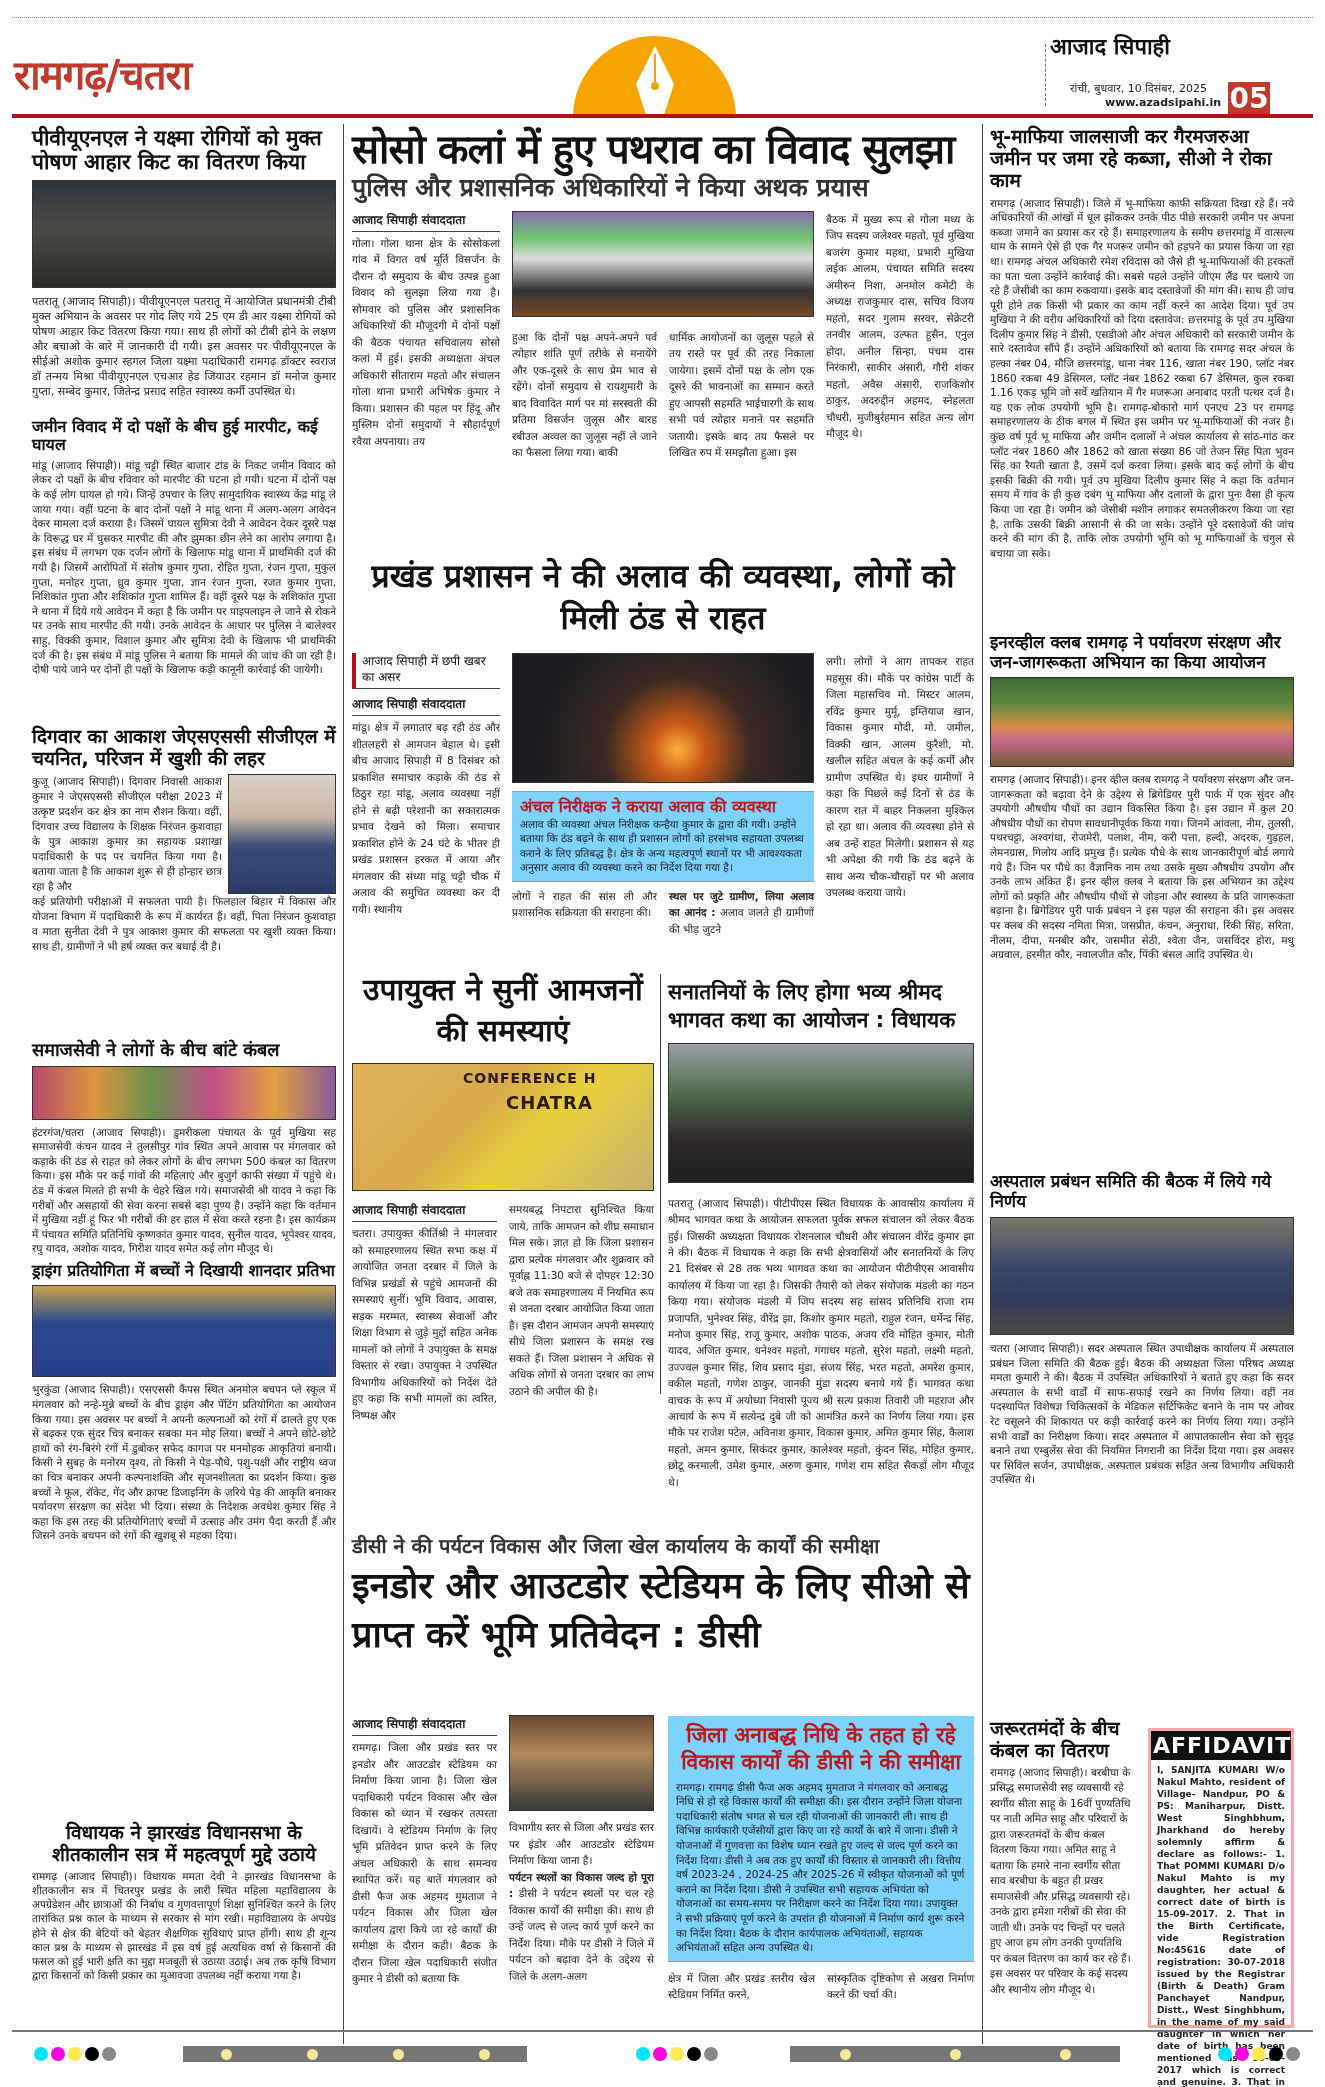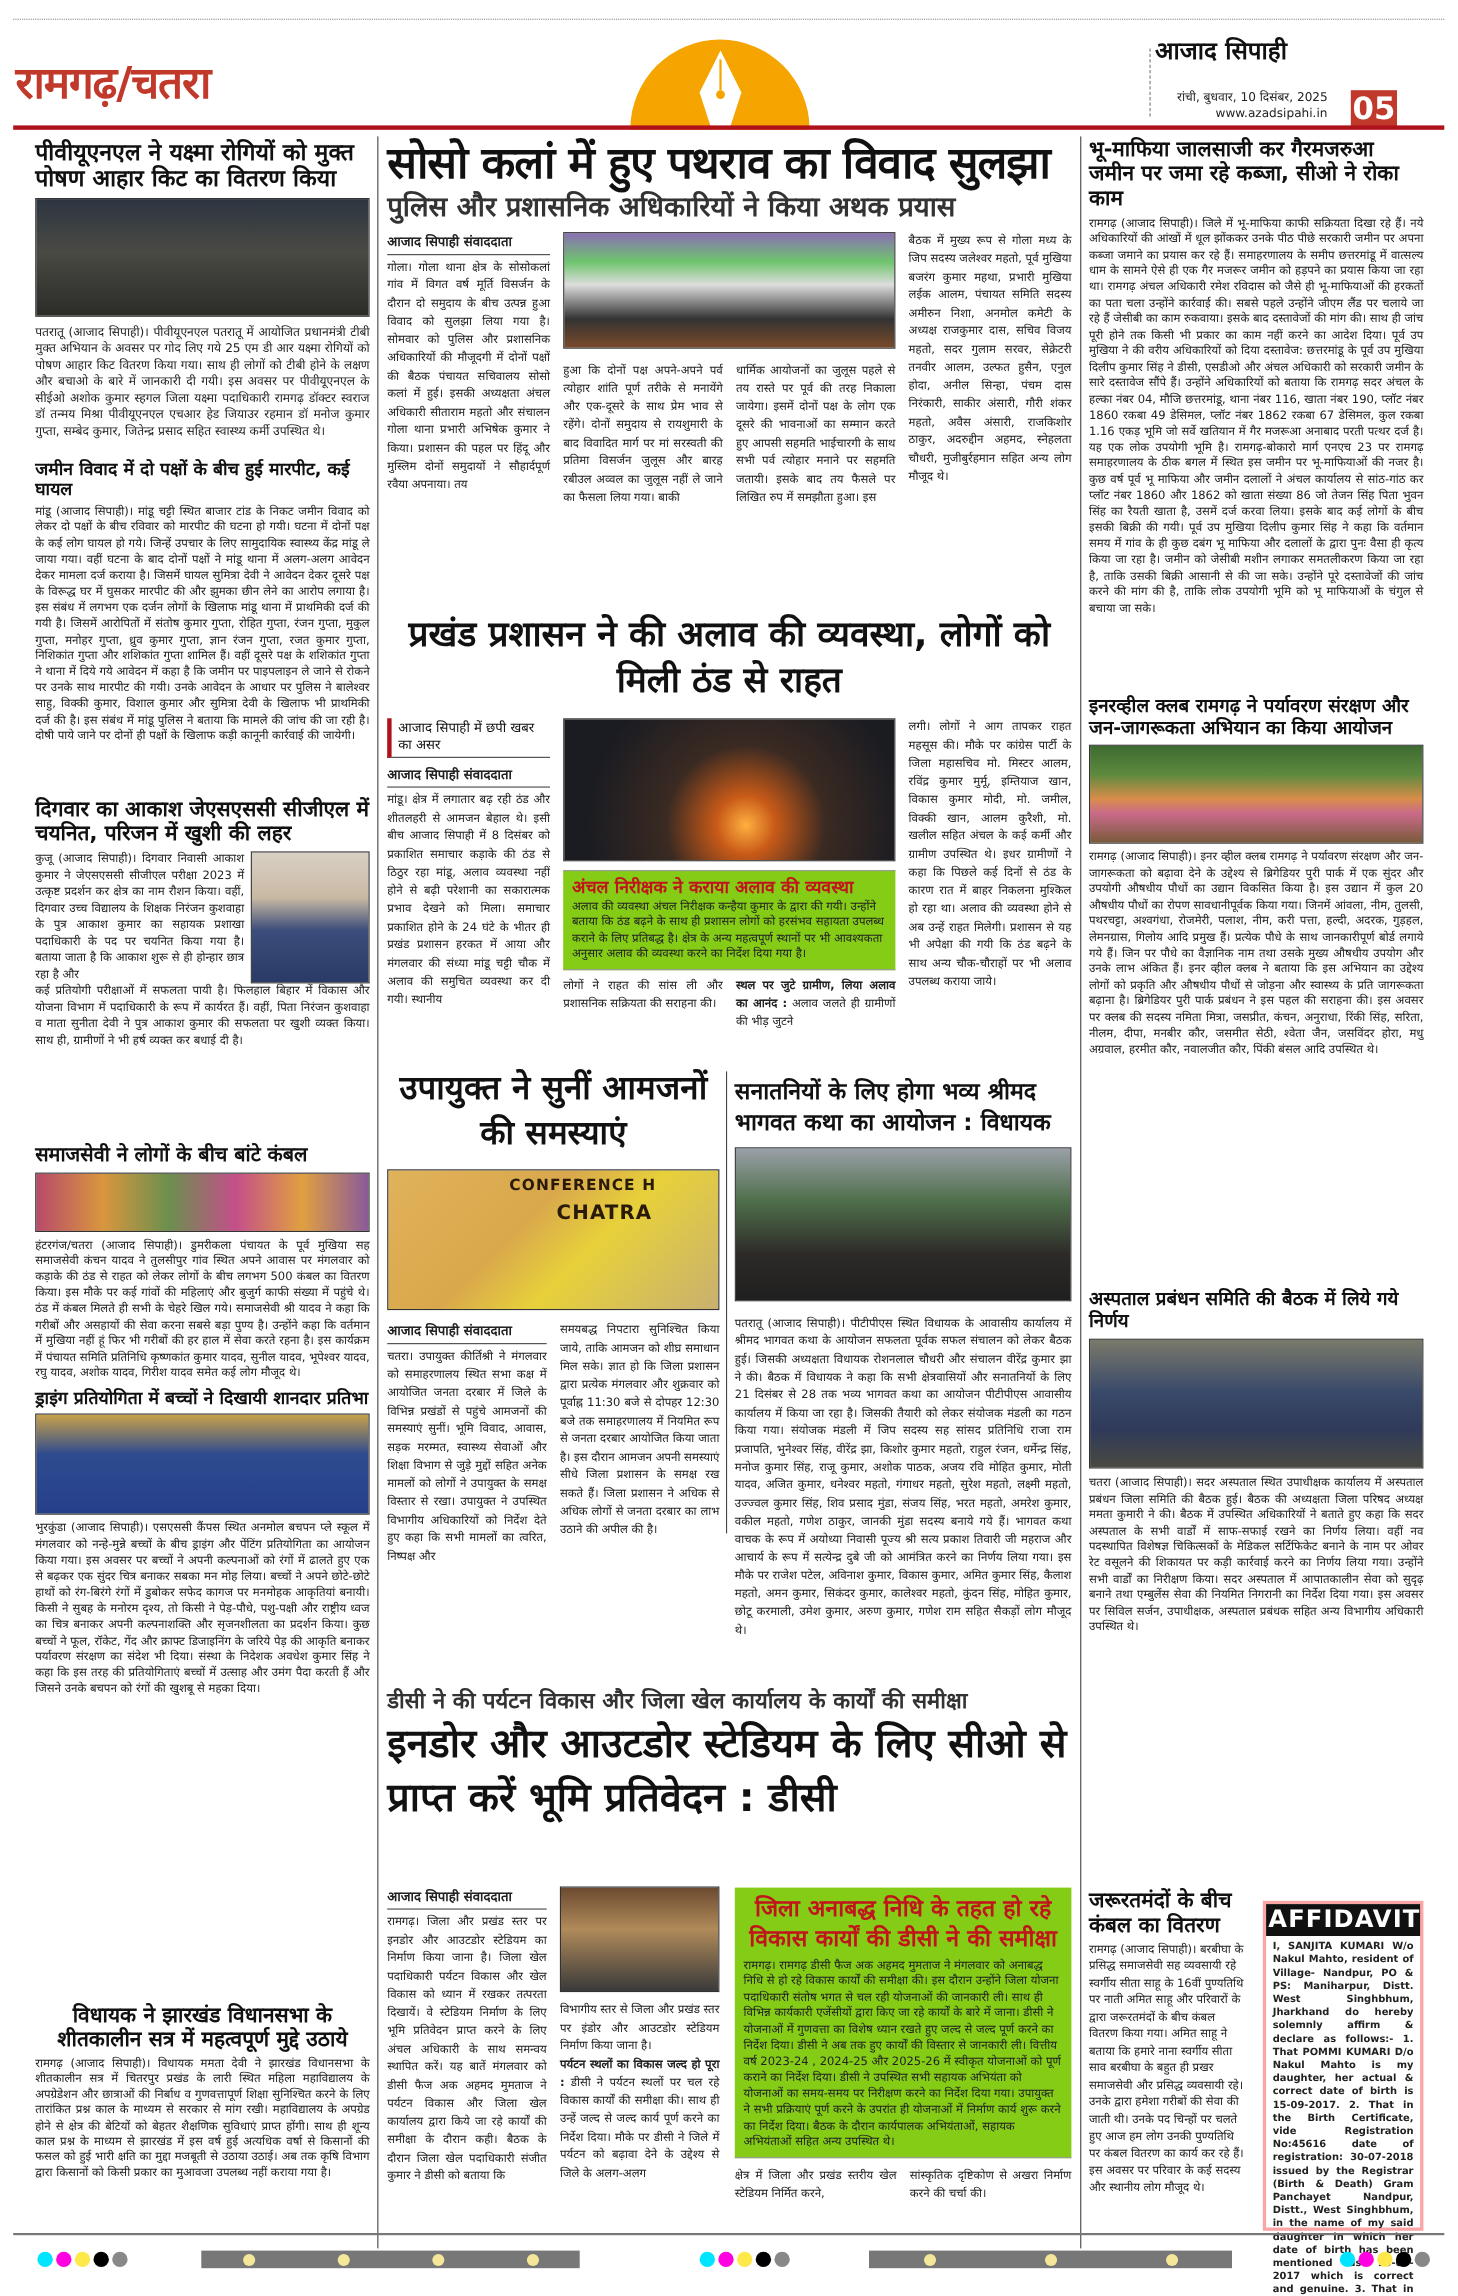--- a/index.html
+++ b/index.html
@@ -4,30 +4,30 @@
 <style>
 *{box-sizing:border-box;margin:0;padding:0}
 body{width:1325px;height:2087px;background:#fff;font-family:"DejaVu Sans","Liberation Sans",sans-serif;color:#111;overflow:hidden;position:relative}
 .abs{position:absolute}
 .topdots{left:12px;right:12px;top:17px;border-top:1px dotted #888}
 .section-title{left:14px;top:46px;font-size:40px;font-weight:bold;color:#c0392b;letter-spacing:-1px}
 .logo-arc{left:573px;top:36px;width:163px;height:82px;background:#f5a400;border-radius:90px 90px 0 0}
 .logo-nib{left:630px;top:44px;width:50px;height:74px}
 .paper-name{left:1050px;top:30px;font-size:22px;font-weight:bold;color:#111}
 .dateline{left:1070px;top:80px;font-size:11px;color:#222}
-.url{left:1105px;top:96px;font-size:11px;color:#222;font-weight:normal}
+.url{left:1105px;top:96px;font-size:11px;color:#222;font-weight:bold}
 .pageno{left:1228px;top:82px;width:42px;height:34px;background:#c0392b;color:#fff;font-size:28px;font-weight:bold;text-align:center;line-height:34px}
 .vdash{left:1045px;top:44px;height:62px;border-left:1px dashed #777}
 .redrule{left:12px;right:12px;top:114px;height:4px;background:#b0121b}
 .col-rule{width:1px;background:#444}
 .hl{font-weight:bold;color:#111;line-height:1.15}
 .body{font-size:11.5px;line-height:16.5px;color:#222;text-align:justify}
 .photo{border:1px solid #333}
 .byline{font-size:12px;font-weight:bold;color:#222;border-bottom:1px solid #444;padding-bottom:3px}
-.boxed{background:#84cc16;border-top:1px solid #999;border-bottom:1px solid #999;padding:6px 8px}
+.boxed{background:#7dd3fc;border-top:1px solid #999;border-bottom:1px solid #999;padding:6px 8px}
 .aff{border:3px solid #fca5a5;background:#fff}
 .aff-title{background:#111;color:#fff;font-weight:bold;font-size:22px;text-align:center;letter-spacing:1px;padding:2px}
 .aff-body{font-size:9px;line-height:12px;padding:4px 6px;font-weight:bold;color:#222;text-align:justify}
 .cmyk span{display:inline-block;width:14px;height:14px;border-radius:50%;margin-right:3px}
 .regbar{height:16px;background:#777;display:flex;justify-content:space-around;align-items:center}
 .regbar i{width:11px;height:11px;border-radius:50%;background:#f5e79a;display:block}
 </style>
 </head>
 <body>
 

